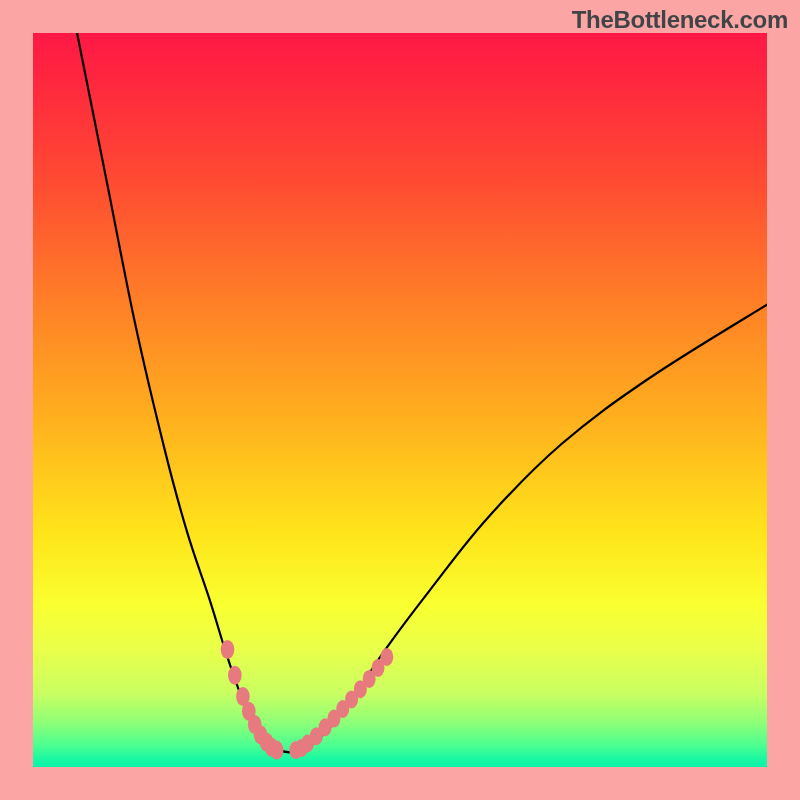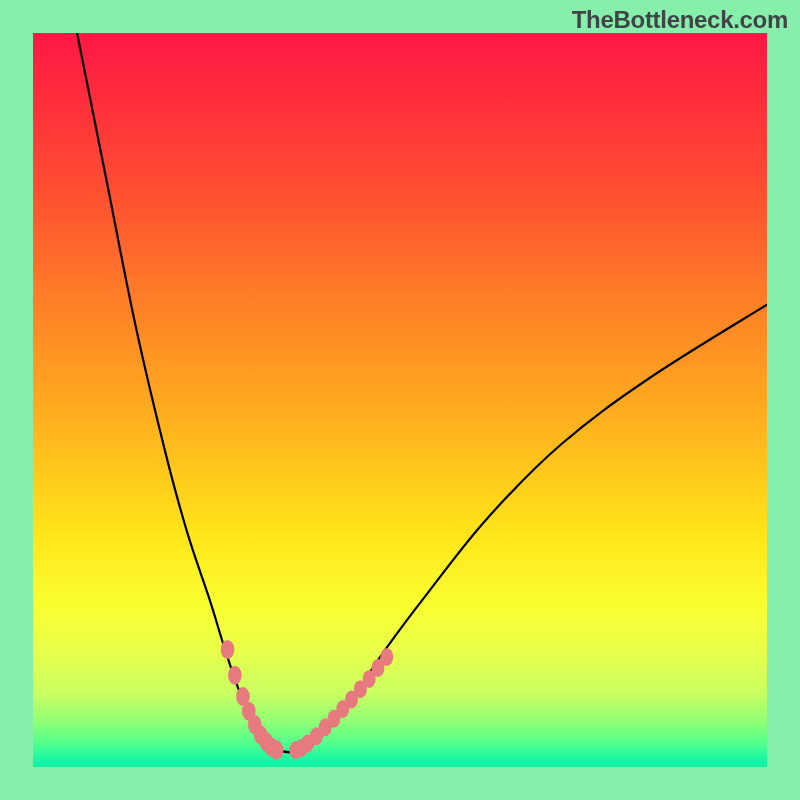--- a/index.html
+++ b/index.html
@@ -8,21 +8,21 @@
     width: 800px;
     height: 800px;
     overflow: hidden;
     background: #000;
     font-family: Arial, Helvetica, sans-serif;
   }
   .stage {
     position: relative;
     width: 800px;
     height: 800px;
-    background: #86efac;
+    background: #fca5a5;
   }
   .plot {
     position: absolute;
     left: 33px;
     top: 33px;
     width: 734px;
     height: 734px;
     overflow: hidden;
   }
   .grad {

